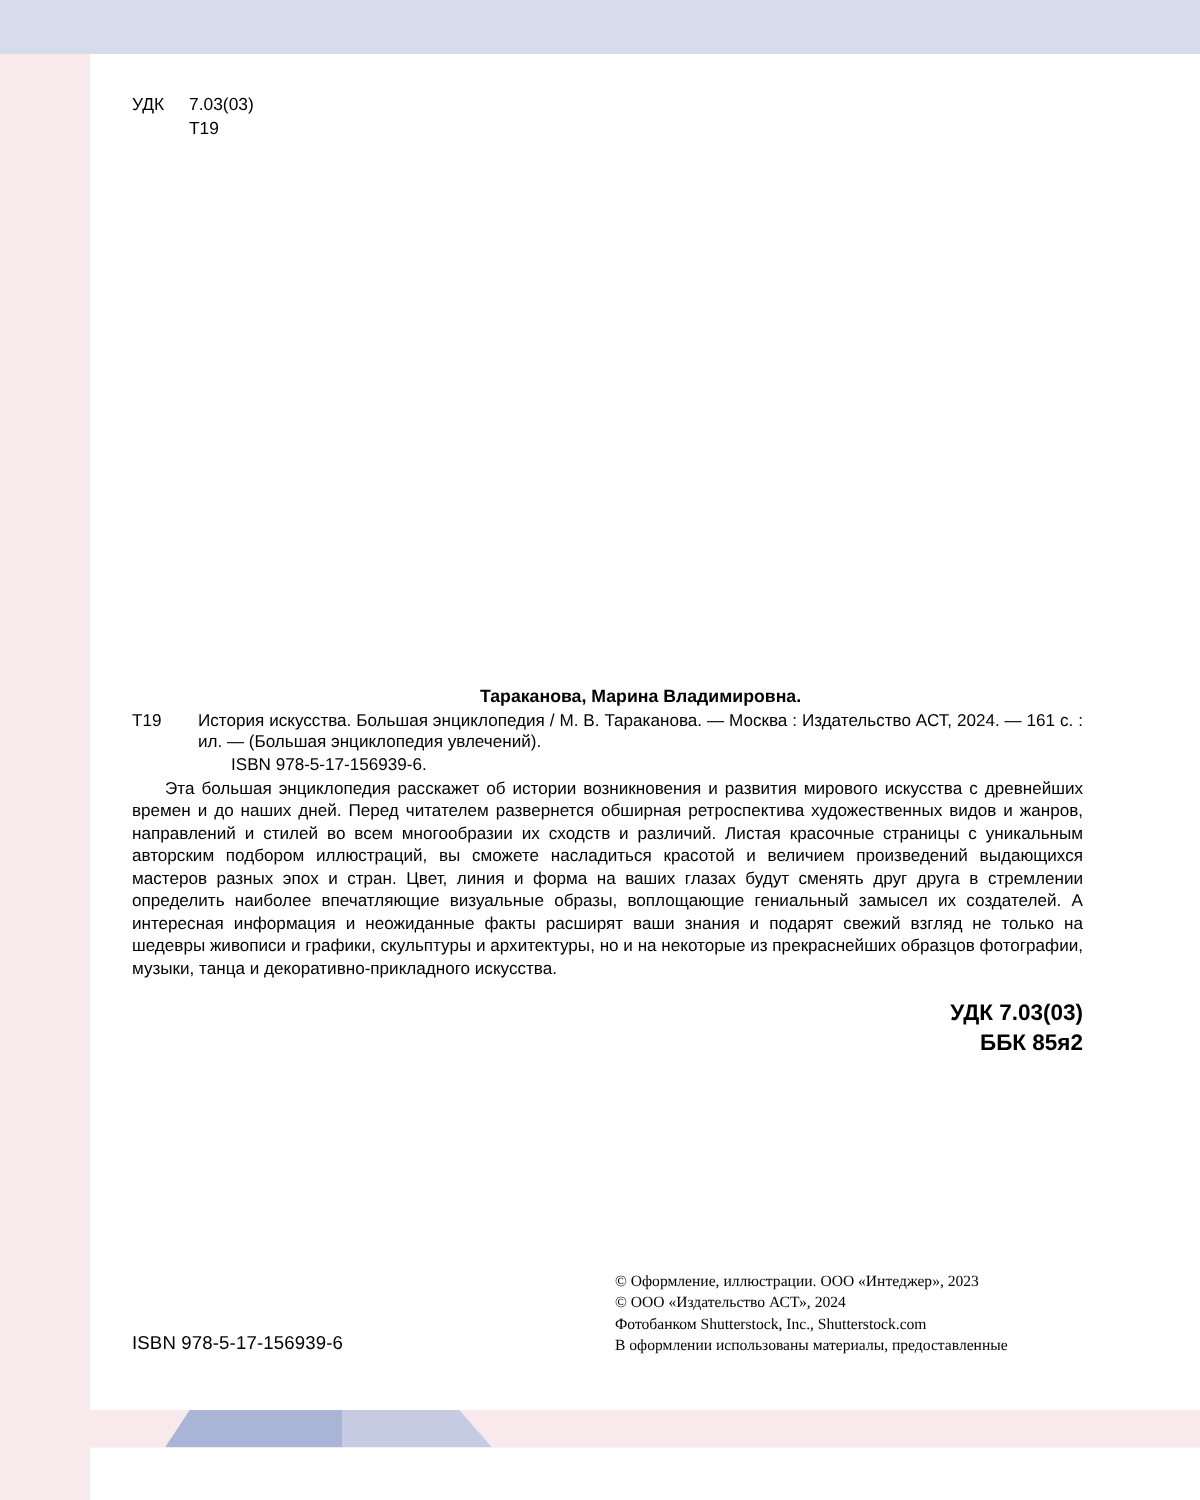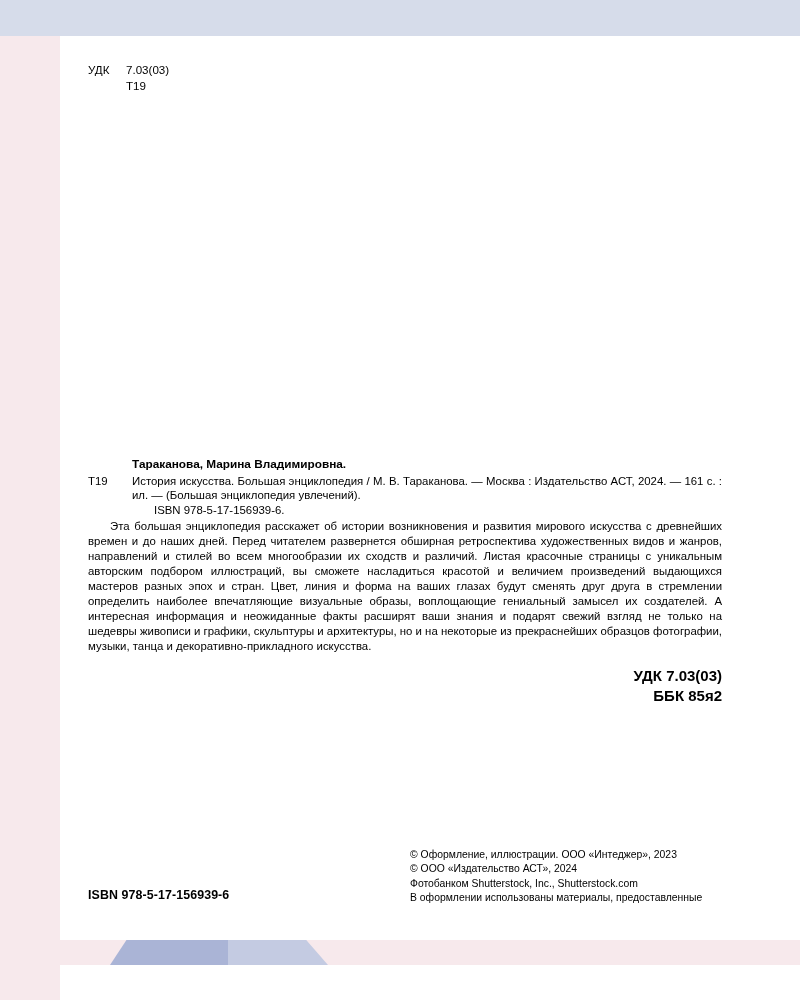--- a/index.html
+++ b/index.html
@@ -95,20 +95,21 @@
     width: 634px;
     font-size: 11.4px;
     line-height: 1.315;
     color: #000;
   }
   .author-line {
     font-weight: bold;
     margin-left: 44px;
     font-size: 11.8px;
     margin-bottom: 1px;
+    text-align: center;
   }
   .cite-row {
     display: flex;
   }
   .cite-code {
     width: 44px;
     flex: 0 0 44px;
   }
   .cite-text {
     flex: 1 1 auto;
@@ -134,27 +135,28 @@
   }
 
   .copyright {
     position: absolute;
     left: 410px;
     top: 848px;
     font-size: 10.4px;
     line-height: 1.38;
     color: #000;
     width: 330px;
+    font-family: Liberation Serif, serif;
   }
   .isbn-bottom {
     position: absolute;
     left: 88px;
     top: 888px;
     font-size: 12.4px;
-    font-weight: bold;
+    font-weight: normal;
     color: #000;
     letter-spacing: 0.1px;
   }
 </style>
 </head>
 <body>
 
 <div class="page-root">
 
   <div class="bg-top"></div>

